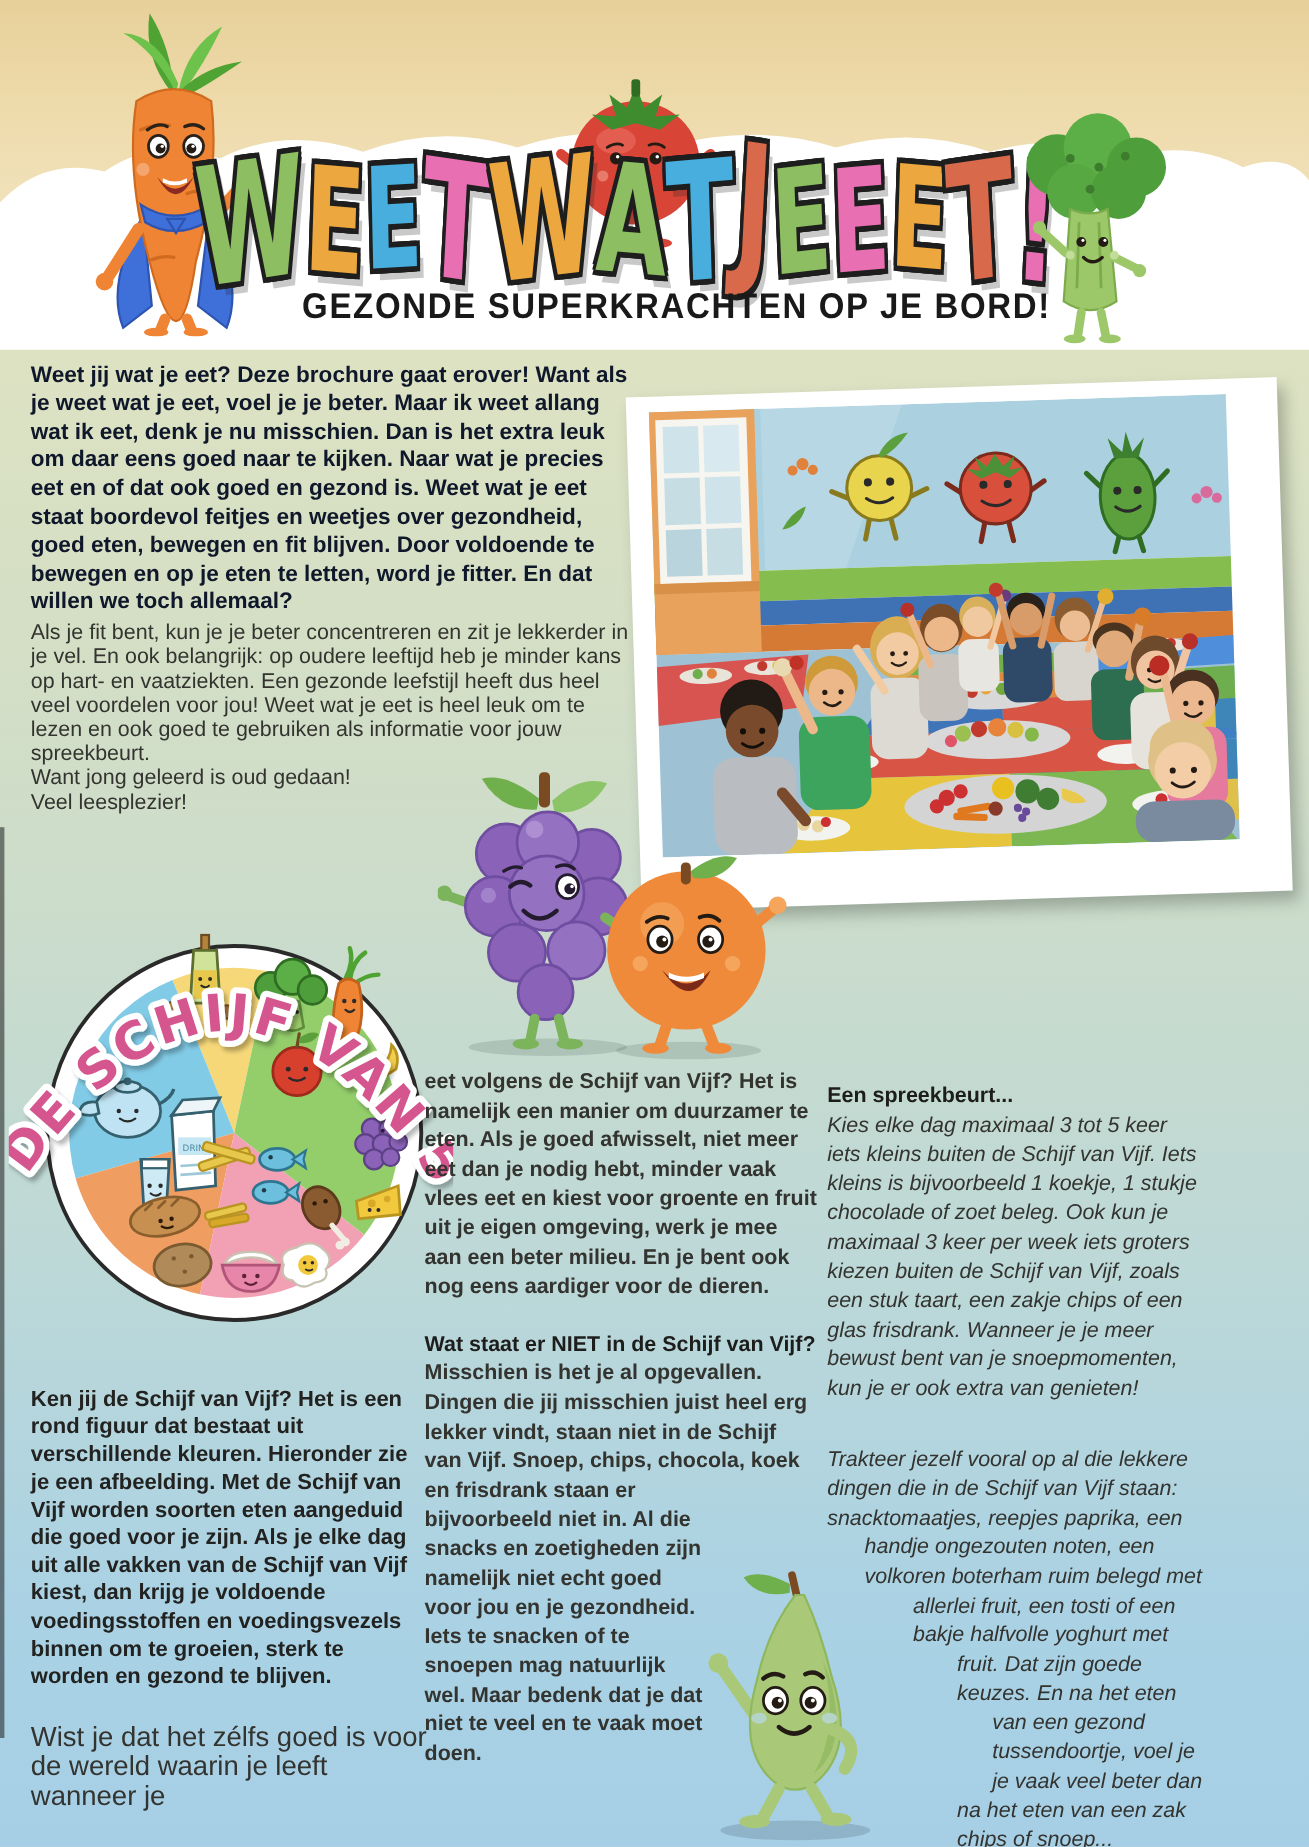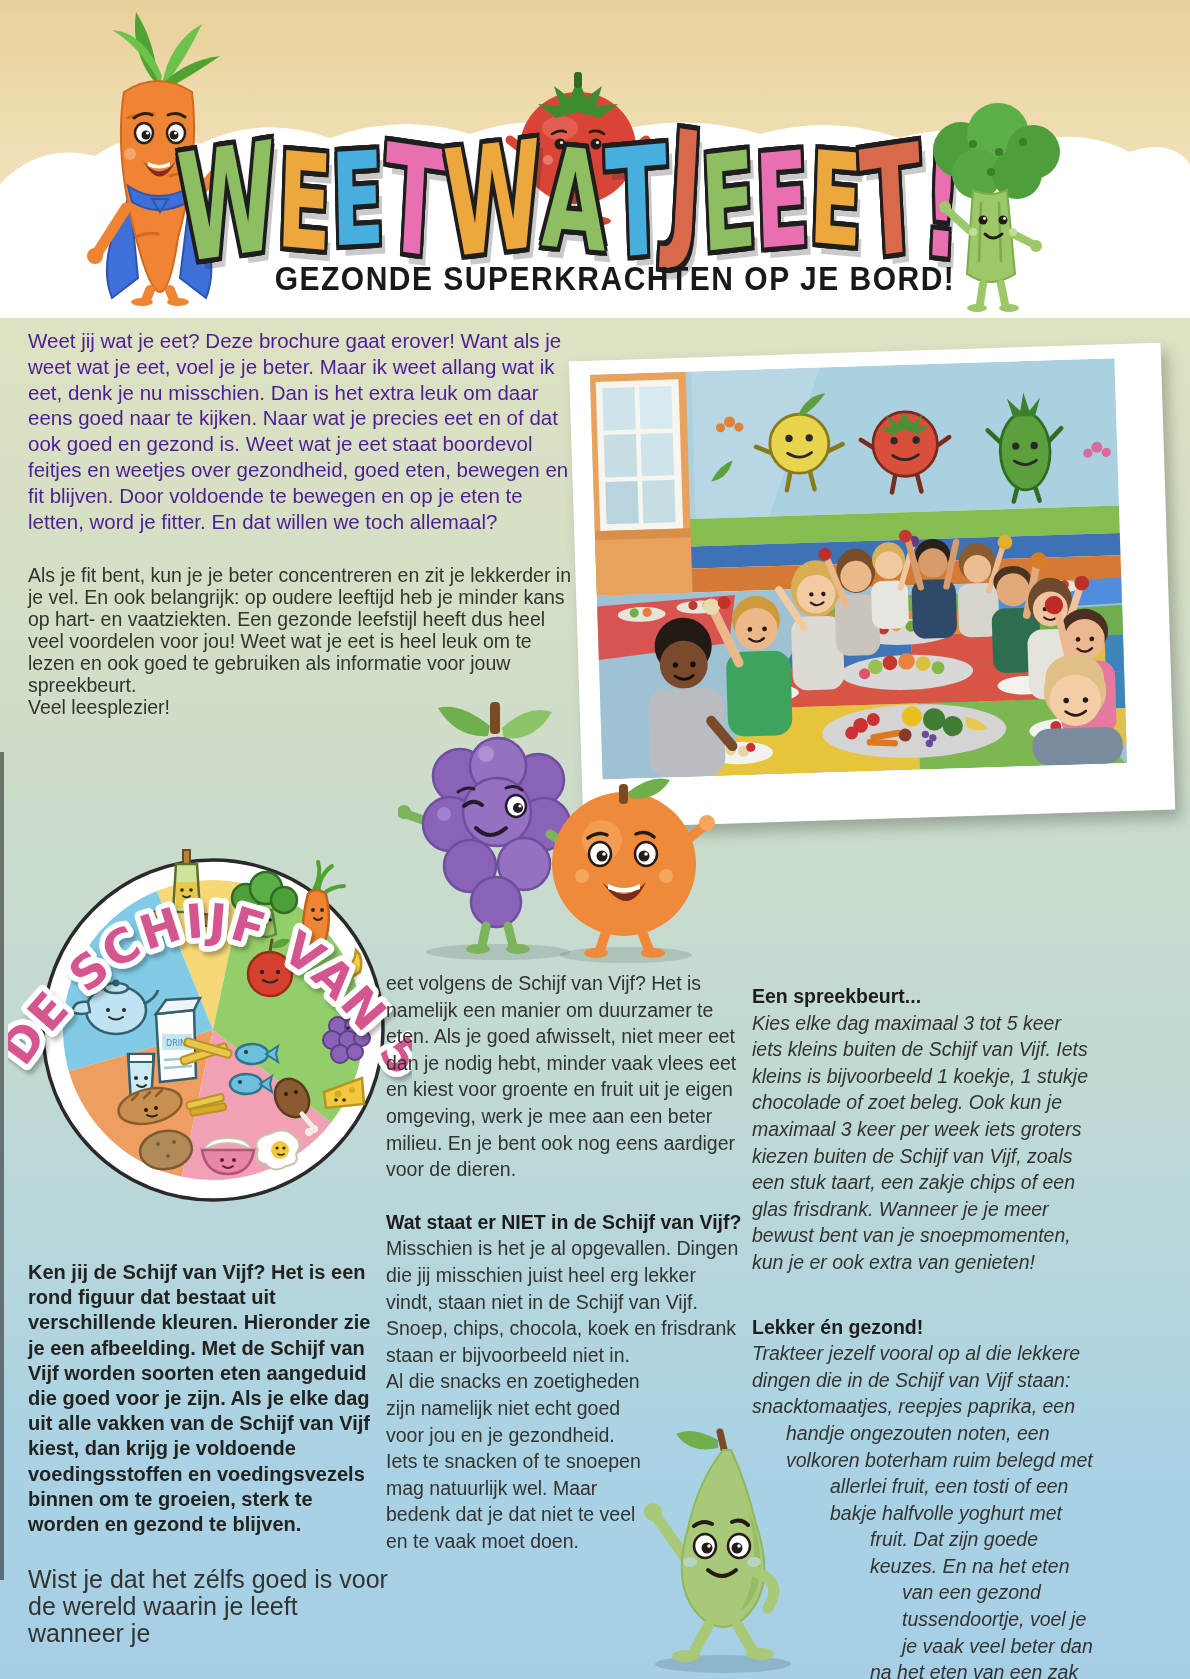--- a/index.html
+++ b/index.html
@@ -36,32 +36,32 @@
   .edge-artifact{position:absolute;left:0;top:752px;width:4px;height:828px;background:rgba(30,30,30,.55);}
 
   
   .photo{position:absolute;left:576px;top:352px;width:566px;height:436px;z-index:2;
     background:#ffffff;padding:14px 13px 17px 13px;transform:rotate(-1.8deg);
     box-shadow:6px 9px 14px rgba(60,70,60,.35);}
   .photo svg{display:block;}
 
   
   .tb{position:absolute;z-index:3;}
-  .bold-intro{left:28px;top:328px;width:545px;font-weight:normal;font-size:20.5px;line-height:25.8px;color:#4c1d95;}
+  .bold-intro{left:28px;top:328px;width:545px;font-weight:bold;font-size:20.5px;line-height:25.8px;color:#0f172a;}
   .para2{left:28px;top:564px;width:548px;font-size:19.5px;line-height:22px;color:#33332f;}
   .para2 .line{margin-top:0;}
   .i1{float:right;width:0;height:130px;}
   .i2{float:right;clear:right;width:150px;height:140px;}
 
   .left-bold{left:28px;top:1260px;width:352px;font-weight:bold;font-size:20px;line-height:25.2px;color:#222220;}
   .left-more{left:28px;top:1566px;width:364px;font-size:25px;line-height:27px;color:#33332f;}
 
   .midcol{left:386px;top:970px;width:357px;z-index:3;font-size:19.5px;line-height:26.6px;color:#33332f;}
   .midcol .h{font-weight:bold;color:#1d1d1b;margin:26px 0 0 0;}
-  .midcol .p{margin:0;}
+  .midcol .p{margin:0;font-weight:bold;}
   .m1{float:right;width:0;height:130px;}
   .m2{float:right;clear:right;width:98px;height:330px;}
 
   .rightcol{left:752px;top:983px;width:342px;z-index:3;font-size:19.5px;line-height:26.6px;color:#33332f;}
   .rightcol .h{font-weight:bold;color:#1d1d1b;margin:0;}
   .rightcol .p{margin:0 0 0 0;font-style:italic;}
   .rightcol .gap{height:38px;}
   .r1{float:left;width:0;height:90px;}
   .r2{float:left;clear:left;width:34px;height:54px;}
   .r3{float:left;clear:left;width:78px;height:54px;}
@@ -451,20 +451,21 @@
         <path d="M505,382 q11,9 22,0" stroke="#241c14" stroke-width="2.8" fill="none" stroke-linecap="round"></path>
       </g>
     </svg>
   </div>
 
   <div class="tb bold-intro">Weet jij wat je eet? Deze brochure gaat erover! Want als je weet wat je eet, voel je je beter. Maar ik weet allang wat ik eet, denk je nu misschien. Dan is het extra leuk om daar eens goed naar te kijken.  Naar wat je precies eet en of dat ook goed en gezond is. Weet wat je eet staat boordevol feitjes en weetjes over gezondheid, goed eten, bewegen en fit blijven. Door voldoende te bewegen en op je eten te letten, word je fitter. En dat willen we toch allemaal?</div>
 
   <div class="tb para2">
     <span><i class="i1"></i><i class="i2"></i></span>
     <span>Als je fit bent, kun je je beter concentreren en zit je lekkerder in je vel. En ook belangrijk: op oudere leeftijd heb je minder kans op hart- en vaatziekten. Een gezonde leefstijl heeft dus heel veel voordelen voor jou! Weet wat je eet is heel leuk om te lezen en ook goed te gebruiken als informatie voor jouw spreekbeurt.</span>
+    <div class="line">Want jong geleerd is oud gedaan!</div>
     <div class="line">Veel leesplezier!</div>
   </div>
 
   <div class="wheel-wrap">
     <svg width="404" height="420" viewBox="0 0 404 420">
       <defs>
         <path id="arcpath" d="M 6 302 Q 205 2 400 315" fill="none"></path>
         <filter id="arcshadow" x="-20%" y="-20%" width="140%" height="140%">
           <feDropShadow dx="3" dy="4" stdDeviation="2" flood-color="#000000" flood-opacity="0.28"></feDropShadow>
         </filter>
@@ -720,20 +721,19 @@
     <p class="p">
       <span><i class="m1"></i><i class="m2"></i></span>
       <span>Misschien is het je al opgevallen. Dingen die jij misschien juist heel erg lekker vindt, staan niet in de Schijf van Vijf. Snoep, chips, chocola, koek en frisdrank staan er bijvoorbeeld niet in. Al die snacks en zoetigheden zijn namelijk niet echt goed voor jou en je gezondheid. Iets te snacken of te snoepen mag natuurlijk wel. Maar bedenk dat je dat niet te veel en te vaak moet doen.</span>
     </p>
   </div>
 
   <div class="tb rightcol">
     <p class="h">Een spreekbeurt...</p>
     <p class="p">Kies elke dag maximaal 3 tot 5 keer iets kleins buiten de Schijf van Vijf. Iets kleins is bijvoorbeeld 1 koekje, 1 stukje chocolade of zoet beleg. Ook kun je maximaal 3 keer per week iets groters kiezen buiten de Schijf van Vijf, zoals een stuk taart, een zakje chips of een glas frisdrank. Wanneer je je meer bewust bent van je snoepmomenten, kun je er ook extra van genieten!</p>
     <div class="gap"></div>
-    <p class="h">Lekker én gezond!</p>
     <p class="p">
       <span><i class="r1"></i><i class="r2"></i><i class="r3"></i><i class="r4"></i><i class="r5"></i><i class="r6"></i></span>
       <span>Trakteer jezelf vooral op al die lekkere dingen die in de Schijf van Vijf staan: snacktomaatjes, reepjes paprika, een handje ongezouten noten, een volkoren boterham ruim belegd met allerlei fruit, een tosti of een bakje halfvolle yoghurt met fruit. Dat zijn goede keuzes. En na het eten van een gezond tussendoortje, voel je je vaak veel beter dan na het eten van een zak chips of snoep...</span>
     </p>
   </div>
 
 </div>
 
 </body></html>

